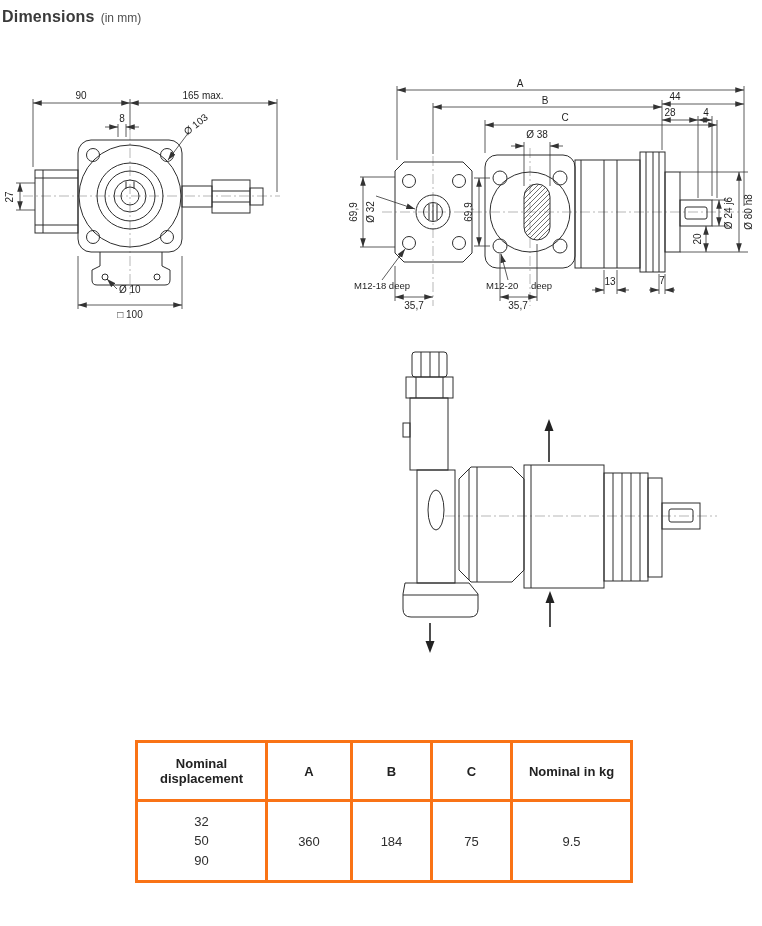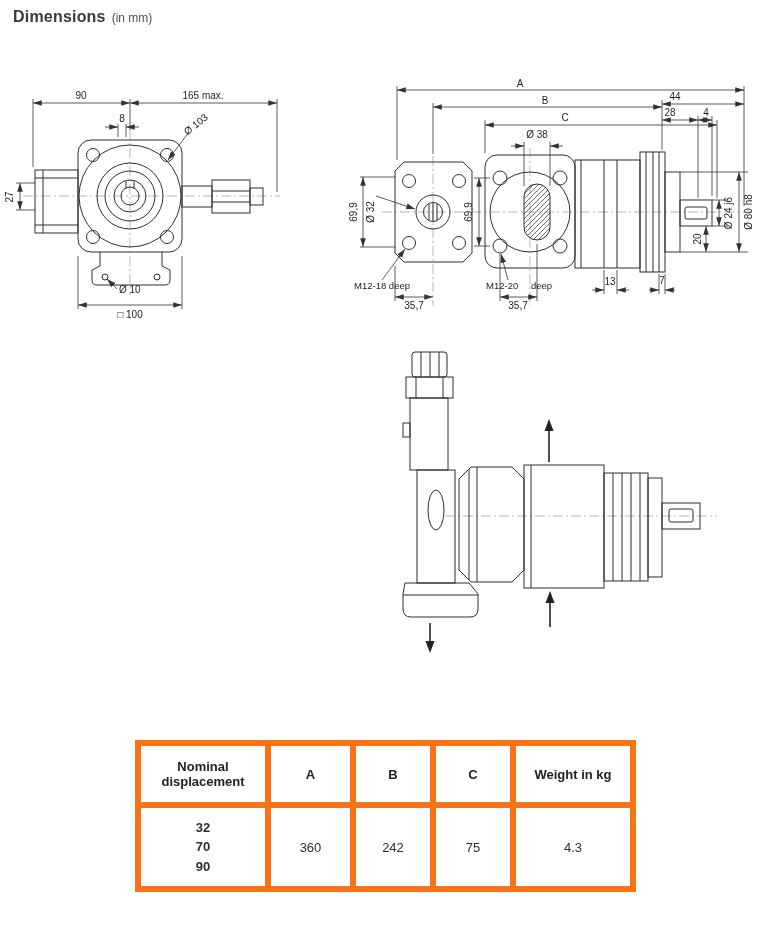--- a/index.html
+++ b/index.html
@@ -1,32 +1,32 @@
 <!DOCTYPE html>
 <html><head>
 <meta charset="utf-8">
 <style>
   html,body{margin:0;padding:0;}
   body{width:762px;height:926px;background:#ffffff;position:relative;
        font-family:"Liberation Sans",sans-serif;color:#333;overflow:hidden;}
-  .header{position:absolute;left:13px;top:8px;}
+  .header{position:absolute;left:2px;top:8px;}
   .title{font-size:16px;font-weight:bold;color:#3a3a3a;letter-spacing:.2px;}
   .subtitle{font-size:12px;color:#4f4f4f;margin-left:6px;font-weight:normal;}
   svg.drw{position:absolute;overflow:visible;}
   svg text{font-family:"Liberation Sans",sans-serif;fill:#1f1f1f;font-size:10px;}
   svg text.small{font-size:9.5px;}
   .dim-table{position:absolute;left:135px;top:740px;}
   table{border-collapse:collapse;table-layout:fixed;}
-  th,td{border:6px solid #f97316;text-align:center;vertical-align:middle;font-size:13px;}
+  th,td{border:3px solid #f97316;text-align:center;vertical-align:middle;font-size:13px;}
   th{font-weight:bold;color:#222;padding:5px 8px;height:46px;}
   td{color:#2e2e2e;}
   col.c0{width:130px}col.c1{width:85px}col.c2{width:80px}col.c3{width:80px}col.c4{width:120px}
   tr.r1 td{height:76px;}
   tr.r2 td{height:48px;}
-  td.disp div{font-weight:bold;line-height:1.5;}
+  td.disp div{font-weight:normal;line-height:1.5;}
 </style>
 </head>
 <body>
 
 <div class="header">
   <span class="title">Dimensions</span><span class="subtitle">(in mm)</span>
 </div>
 
 <svg class="drw" style="left:5px;top:80px;" width="310" height="250" viewBox="0 0 310 250">
   <defs>
@@ -259,30 +259,30 @@
         <col class="c2">
         <col class="c3">
         <col class="c4">
       </colgroup>
     <thead>
       <tr>
         <th>Nominal displacement</th>
         <th>A</th>
         <th>B</th>
         <th>C</th>
-        <th>Weight in kg</th>
+        <th>Nominal in kg</th>
       </tr>
     </thead>
     <tbody>
       <tr class="r1">
         <td class="disp">
           <div>32</div>
-          <div>70</div>
+          <div>50</div>
           <div>90</div>
         </td>
         <td>360</td>
-        <td>242</td>
+        <td>184</td>
         <td>75</td>
-        <td>4.3</td>
+        <td>9.5</td>
       </tr>
     </tbody>
   </table>
 </div>
 
 </body></html>

